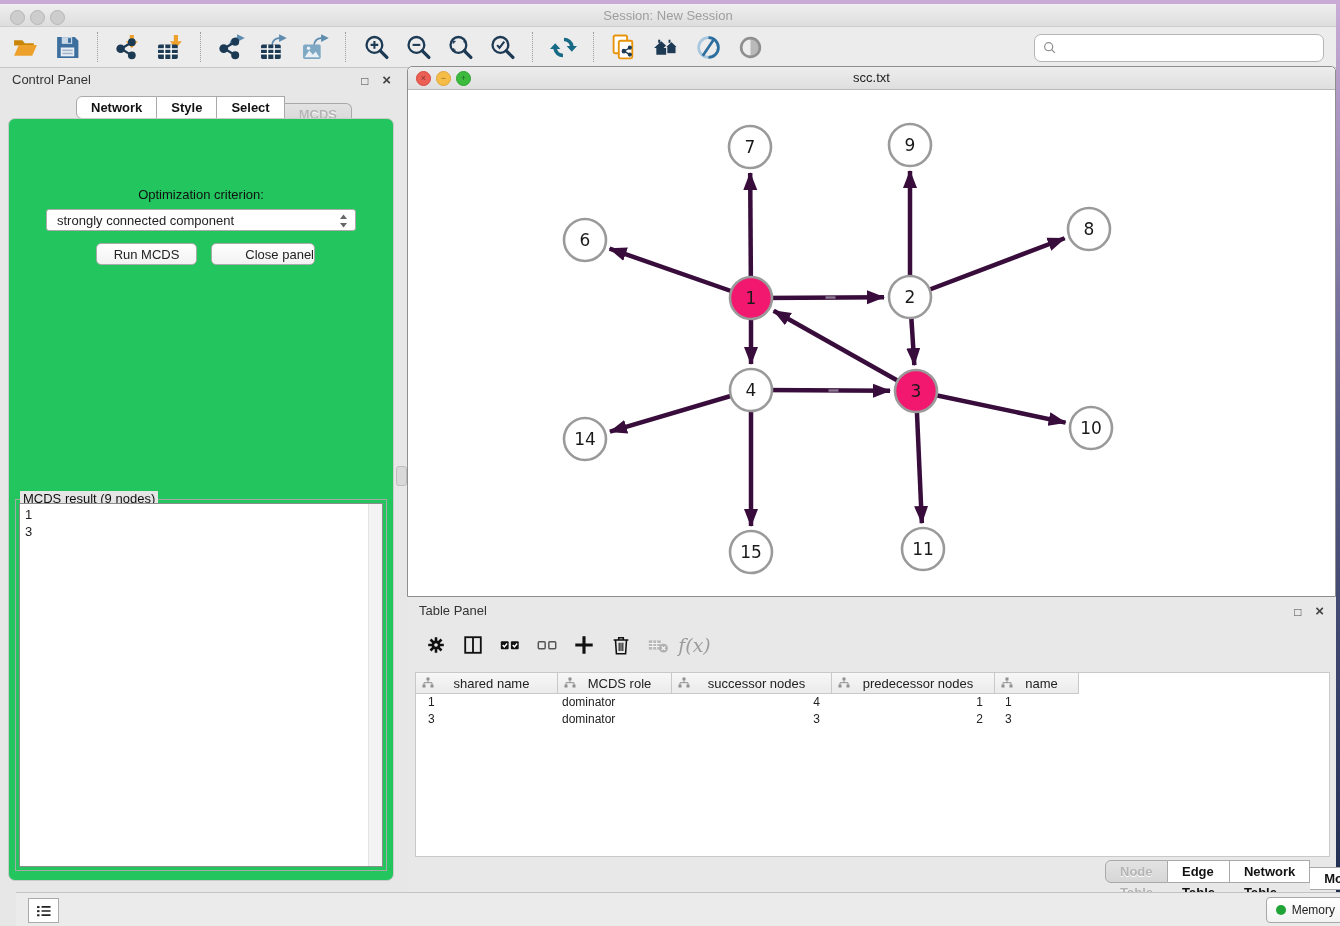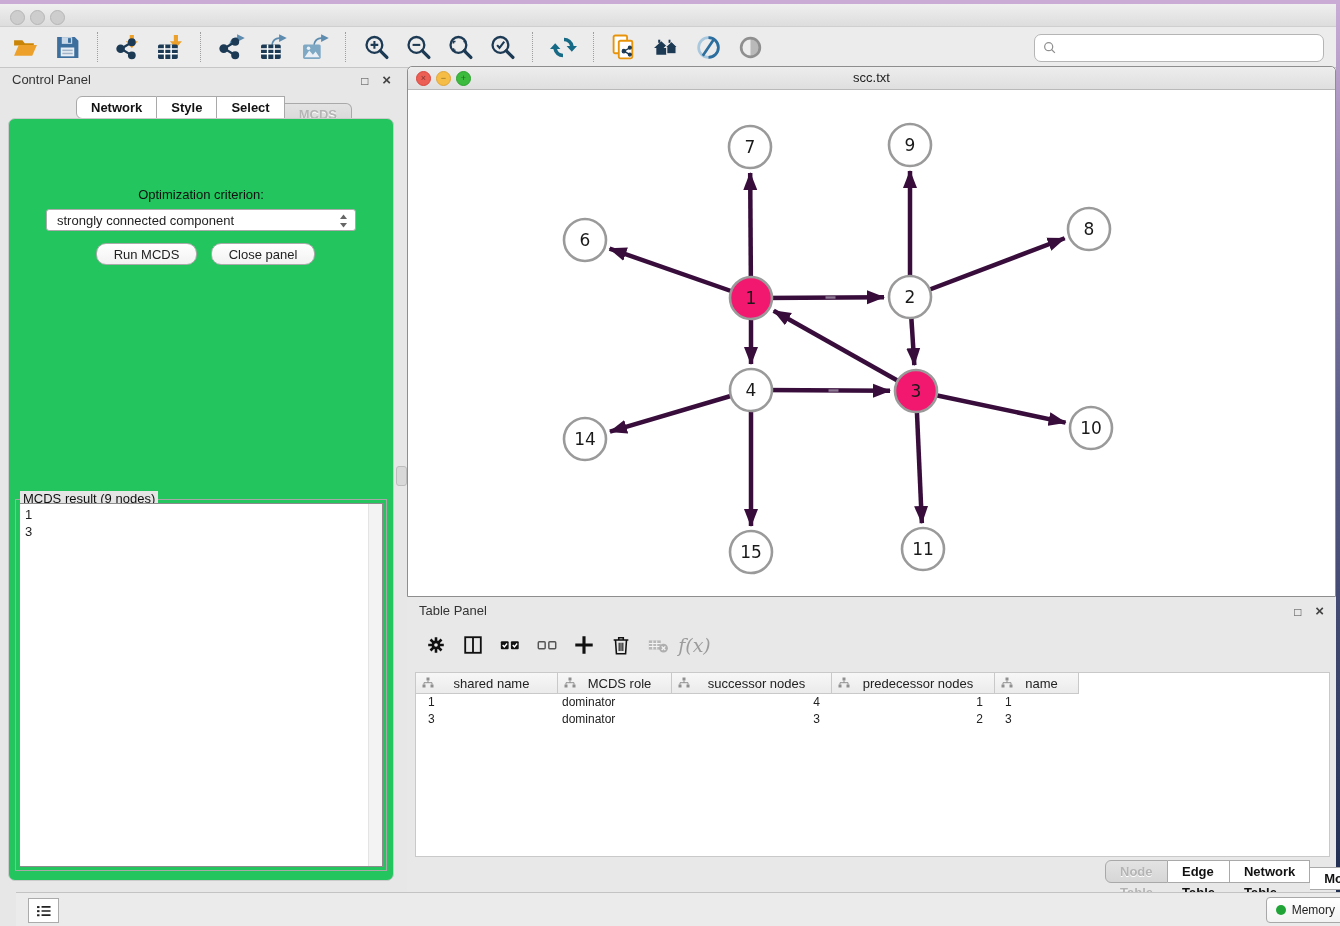--- a/index.html
+++ b/index.html
@@ -39,23 +39,23 @@
   .tab:last-child{border-radius:0 6px 6px 0;margin-top:7px;}
   .tab.sel{background:linear-gradient(#E3E3E3,#D6D6D6);color:#B4B4B4;text-shadow:0 1px 0 #fff;}
   #cp-tabs{left:76px;top:27px;}
   #cp-content{left:8px;top:49px;width:386px;height:763px;background:#22c55e;
        border:1px solid #CBCBCB;border-radius:7px;box-sizing:border-box;}
   #opt-label{left:0;right:0;top:68px;text-align:center;font-size:13px;color:#111;}
   #criterion-select{left:37px;top:90px;width:310px;height:22px;background:#fff;border:1px solid #ABABAB;
        border-radius:3px;font-size:13px;line-height:22px;padding-left:10px;box-sizing:border-box;}
   #criterion-select .chev{position:absolute;right:7px;top:3px;}
   .btn{position:absolute;height:22px;background:linear-gradient(#fff,#F2F2F2);border:1px solid #ABABAB;
-       border-radius:10px;font-size:13px;text-align:center;line-height:21px;box-sizing:border-box;}
+       border-radius:5px;font-size:13px;text-align:center;line-height:21px;box-sizing:border-box;}
   #run-btn{left:87px;top:124px;width:101px;}
-  #close-btn{left:202px;top:124px;width:104px;}
+  #close-btn{left:202px;top:124px;width:104px;text-align:right;}
   #mcds-fieldset{left:6px;top:380px;width:372px;height:372px;border:1px solid #A8A8A8;box-sizing:border-box;}
   #mcds-legend{position:absolute;left:4px;top:-9px;background:#E6E5E6;padding:0 3px;font-size:13px;color:#111;}
   #mcds-result-box{position:absolute;left:3px;top:3px;right:3px;bottom:3px;background:#fff;
        border:1px solid #8C8C8C;}
   #mcds-result-text{position:absolute;left:5px;top:2px;font-size:13px;line-height:17px;white-space:pre;}
   #mcds-scroll{position:absolute;right:0;top:0;bottom:0;width:13px;background:#F4F3F4;border-left:1px solid #E4E4E4;}
   .v-grip{left:396px;top:466px;width:9px;height:18px;background:#D9D9D9;border:1px solid #BDBDBD;border-radius:3px;}
   .h-grip{left:860px;top:587px;width:14px;height:8px;background:#D9D9D9;border:1px solid #BDBDBD;border-radius:3px;}
   
   #network-window{left:407px;top:66px;width:929px;height:531px;background:#fff;
@@ -95,20 +95,21 @@
 </head>
 <body>
 
 <div class="abs" id="purple-strip"></div>
 <div class="abs" id="right-strip"></div>
 
 <div class="abs" id="titlebar">
   <span class="traffic t-gray" style="left:10px"></span>
   <span class="traffic t-gray" style="left:30px"></span>
   <span class="traffic t-gray" style="left:50px"></span>
+  <div class="title">Session: New Session</div>
 </div>
 
 <div class="abs" id="main-toolbar">
   <span class="tb-icon">
       <svg viewBox="0 0 26 26">
         <path d="M2 21V6h8l2.3 3H21v2H2" fill="#C98508"></path>
         <path d="M2 21L6.5 10.5H24L19.5 21z" fill="#EDA12B"></path>
       </svg>
     </span>
     <span class="tb-icon">

